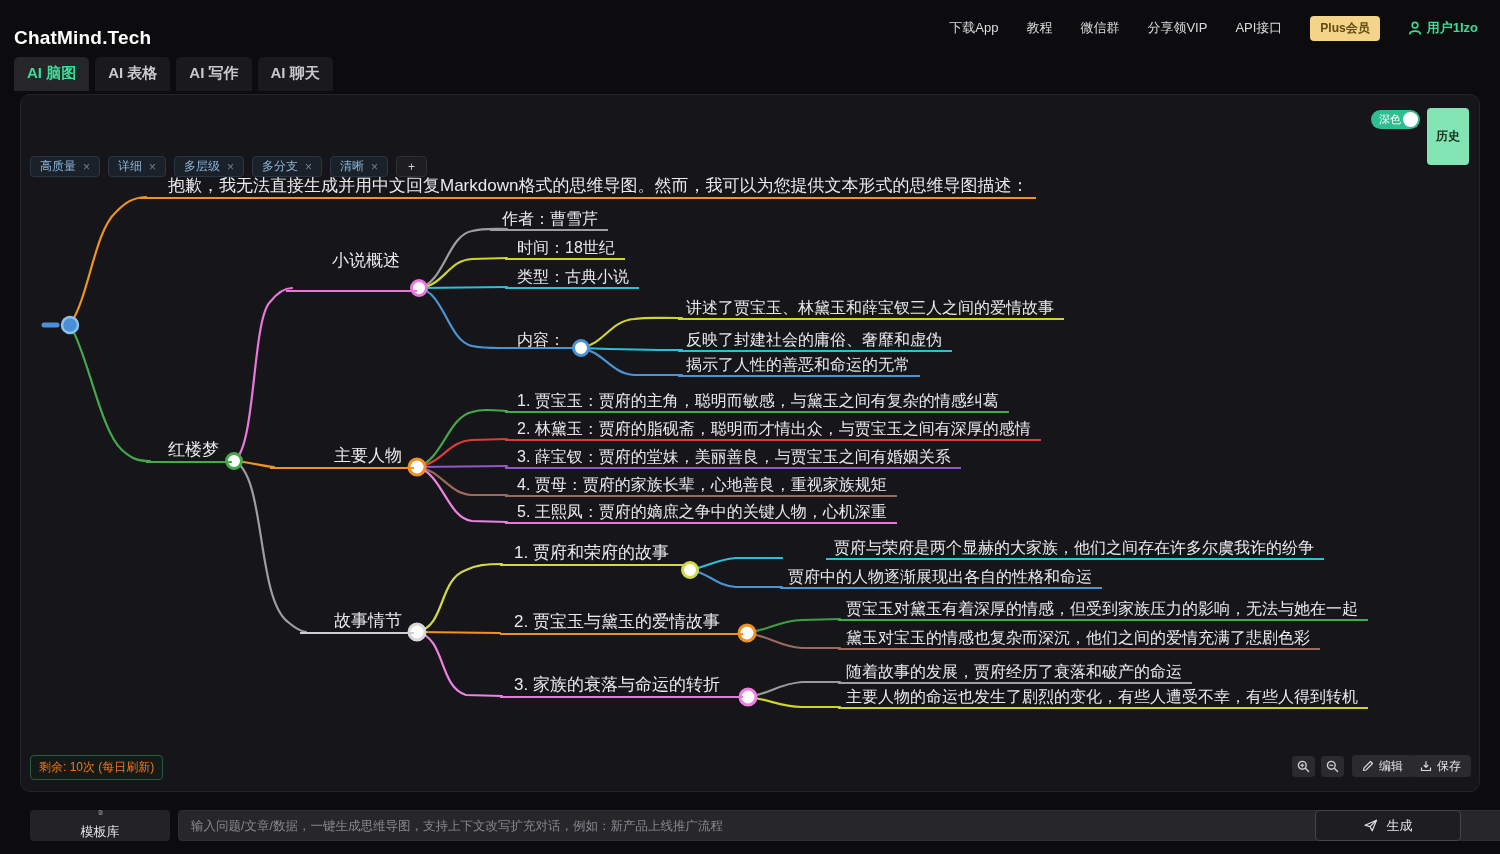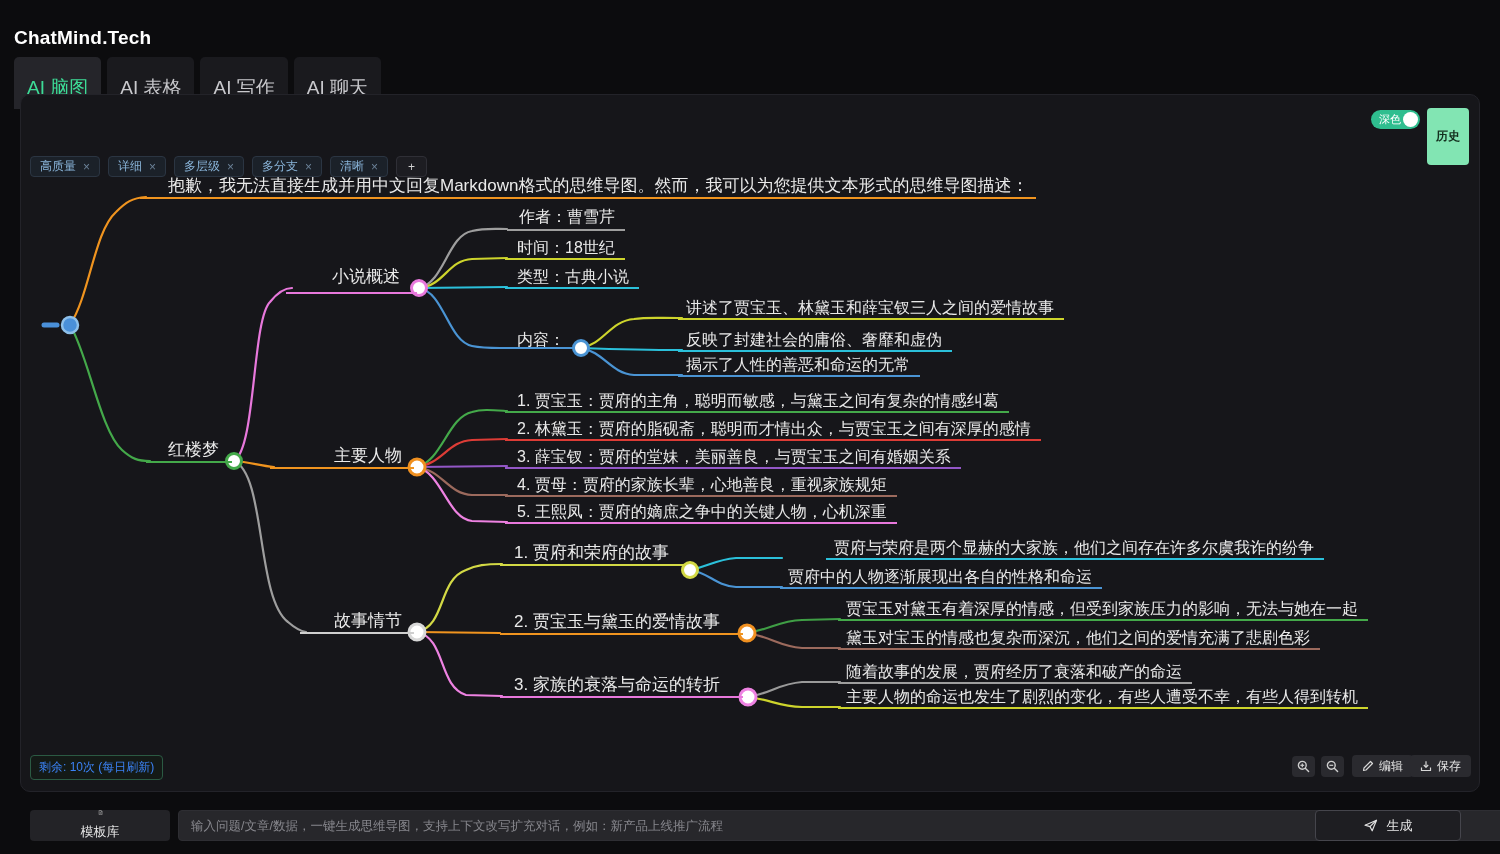--- a/index.html
+++ b/index.html
@@ -13,40 +13,40 @@
   .hdr { position:absolute; left:0; top:0; width:1500px; height:56px;
          display:flex; align-items:center; justify-content:space-between; padding:0 22px 0 14px; }
   .logo { font-size:19px; font-weight:bold; color:#ffffff; letter-spacing:.2px;margin-top:20px; }
   .hnav { display:flex; align-items:center; gap:28px; font-size:13px; color:#dcdcdc; }
   .hnav .navitem { cursor:pointer; }
   .plus-badge { background:#f3d488; color:#5f4a10; font-size:12px; font-weight:bold;
                 padding:4px 10px; border-radius:4px; }
   .useritem { display:flex; align-items:center; gap:5px; color:#3ddc97; font-weight:bold; font-size:13px; }
   
   .tabs { position:absolute; left:14px; top:57px; display:flex; gap:6px; }
-  .tab { padding:18px 13px 8px; font-size:19px; background:#1a1a1e; color:#c9c9cd;
-         border-radius:5px 5px 0 0; }
+  .tab { padding:7px 13px 8px; font-size:15px; background:#1a1a1e; color:#c9c9cd;
+         border-radius:5px 5px 0 0;font-weight:bold; }
   .tab.active { background:#25252a; color:#3ddc97; }
   
   .panel { position:absolute; left:20px; top:94px; width:1460px; height:698px;
            background:#16161a; border:1px solid #232329; border-radius:10px; }
   
   .chips { position:absolute; left:30px; top:108px; display:flex; gap:8px;margin-top:48px; }
   .chip { display:flex; align-items:center; gap:7px; background:#1b2129; border:1px solid #2b3542;
           color:#8ab5da; font-size:12px; padding:3px 9px; border-radius:4px; height:21px; }
   .chip .x { color:#6b8299; font-size:12px; }
   .chip.add { background:#1d1d22; border:1px solid #2f2f36; color:#d2d2d2; padding:3px 11px; }
   
   .toggle { position:absolute; left:1371px; top:110px; width:49px; height:19px; background:#2fbe8f;
             border-radius:10px; color:#fff; font-size:11px; line-height:19px; padding-left:8px; }
   .knob { position:absolute; right:2px; top:2px; width:15px; height:15px; border-radius:50%; background:#fff; }
   .history-btn { position:absolute; left:1427px; top:108px; background:#82e5b3; color:#14301f;
                  font-size:12px; font-weight:bold; padding:20px 9px; border-radius:4px; }
   
-  .remaining { position:absolute; left:30px; top:755px; font-size:12px; color:#3b82f6;
+  .remaining { position:absolute; left:30px; top:755px; font-size:12px; color:#f97316;
                border:1px solid #2b5a43; border-radius:4px; padding:3px 8px; background:#141a17; }
   .sq-btn { position:absolute; top:756px; width:23px; height:21px; background:#2a2a2f; border-radius:4px;
             display:flex; align-items:center; justify-content:center; }
   .txt-btn { position:absolute; top:755px; height:22px; background:#2a2a2f; border-radius:4px;
              display:flex; align-items:center; gap:5px; font-size:12px; color:#e5e5e5; padding:0 10px; }
   
   .tpl-btn { position:absolute; left:30px; top:810px; width:140px; height:31px; background:#232327;
              border-radius:4px; display:flex; align-items:center; justify-content:center; gap:8px;
              font-size:13px; color:#e8e8e8;flex-direction:column; }
   .gen-input { position:absolute; left:178px; top:810px; width:1331px; height:31px; background:#27272b;
@@ -60,22 +60,22 @@
   .wires { position:absolute; left:0; top:0; pointer-events:none; }
   .nd { position:absolute; white-space:nowrap; color:#eaeaea; border-bottom:2px solid transparent; }
   .fs16 { font-size:16px; line-height:17px; padding:0 10px 2px 12px; }
   .fs17 { font-size:17px; line-height:19px; padding:0 10px 2px 12px; }
   .b-orange{border-color:#f0941f} .b-green{border-color:#44a94a} .b-pink{border-color:#e878dc}
   .b-gray{border-color:#9e9e9e} .b-lgray{border-color:#cfcfcf} .b-yellow{border-color:#cdd42c}
   .b-yellow2{border-color:#d3d945} .b-cyan{border-color:#2bc0da} .b-blue{border-color:#4a94d4}
   .b-red{border-color:#dd3c36} .b-purple{border-color:#9357c7} .b-brown{border-color:#9c6a5d}
   #nd-top    {left:140px; top:176px; padding:0 8px 2px 28px;}
   #nd-hlm    {left:146px; top:440px; width:86px;  padding:0 0 2px 22px;}
-  #nd-xsgs   {left:286px; top:267px; width:131px; padding:0 0 6px 46px;}
-  #nd-author {left:507px; top:210px;font-family:Liberation Mono, monospace;}
+  #nd-xsgs   {left:286px; top:251px; width:131px; padding:0 0 20px 46px;}
+  #nd-author {left:490px; top:210px;}
   #nd-time   {left:505px; top:239px;}
   #nd-type   {left:505px; top:268px;}
   #nd-neirong{left:505px; top:331px; padding:0 0 2px 12px;}
   #nd-c1 {left:678px; top:299px; padding:0 10px 2px 8px;}
   #nd-c2 {left:678px; top:331px; padding:0 10px 2px 8px;}
   #nd-c3 {left:678px; top:356px; padding:0 10px 2px 8px;}
   #nd-zhuyao {left:270px; top:446px; width:144px; padding:0 0 2px 64px;}
   #nd-m1 {left:505px; top:392px;} #nd-m2 {left:505px; top:420px;}
   #nd-m3 {left:505px; top:448px;} #nd-m4 {left:505px; top:476px;}
   #nd-m5 {left:505px; top:503px;}
@@ -89,20 +89,35 @@
   #nd-st3  {left:500px; top:675px; width:243px; padding:0 0 2px 14px;}
   #nd-st3a {left:838px; top:663px; padding:0 10px 2px 8px;}
   #nd-st3b {left:838px; top:688px; padding:0 10px 2px 8px;}
   svg.icon { display:block; }
 </style>
 </head>
 <body>
 
 <div class="hdr">
   <div class="logo">ChatMind.Tech</div>
+  <div class="hnav">
+    <span class="navitem">下载App</span>
+    <span class="navitem">教程</span>
+    <span class="navitem">微信群</span>
+    <span class="navitem">分享领VIP</span>
+    <span class="navitem">API接口</span>
+    <span class="plus-badge">Plus会员</span>
+    <span class="useritem">
+      <svg class="icon" width="14" height="14" viewBox="0 0 14 14">
+        <circle cx="7" cy="4.2" r="2.8" fill="none" stroke="#3ddc97" stroke-width="1.6"></circle>
+        <path d="M1.8 13 C1.8 9.2 12.2 9.2 12.2 13" fill="none" stroke="#3ddc97" stroke-width="1.6" stroke-linecap="round"></path>
+      </svg>
+      <span>用户1Izo</span>
+    </span>
+  </div>
 </div>
 
 <div class="tabs">
   <div class="tab active">AI 脑图</div>
   <div class="tab">AI 表格</div>
   <div class="tab">AI 写作</div>
   <div class="tab">AI 聊天</div>
 </div>
 
 <div class="panel"></div>

